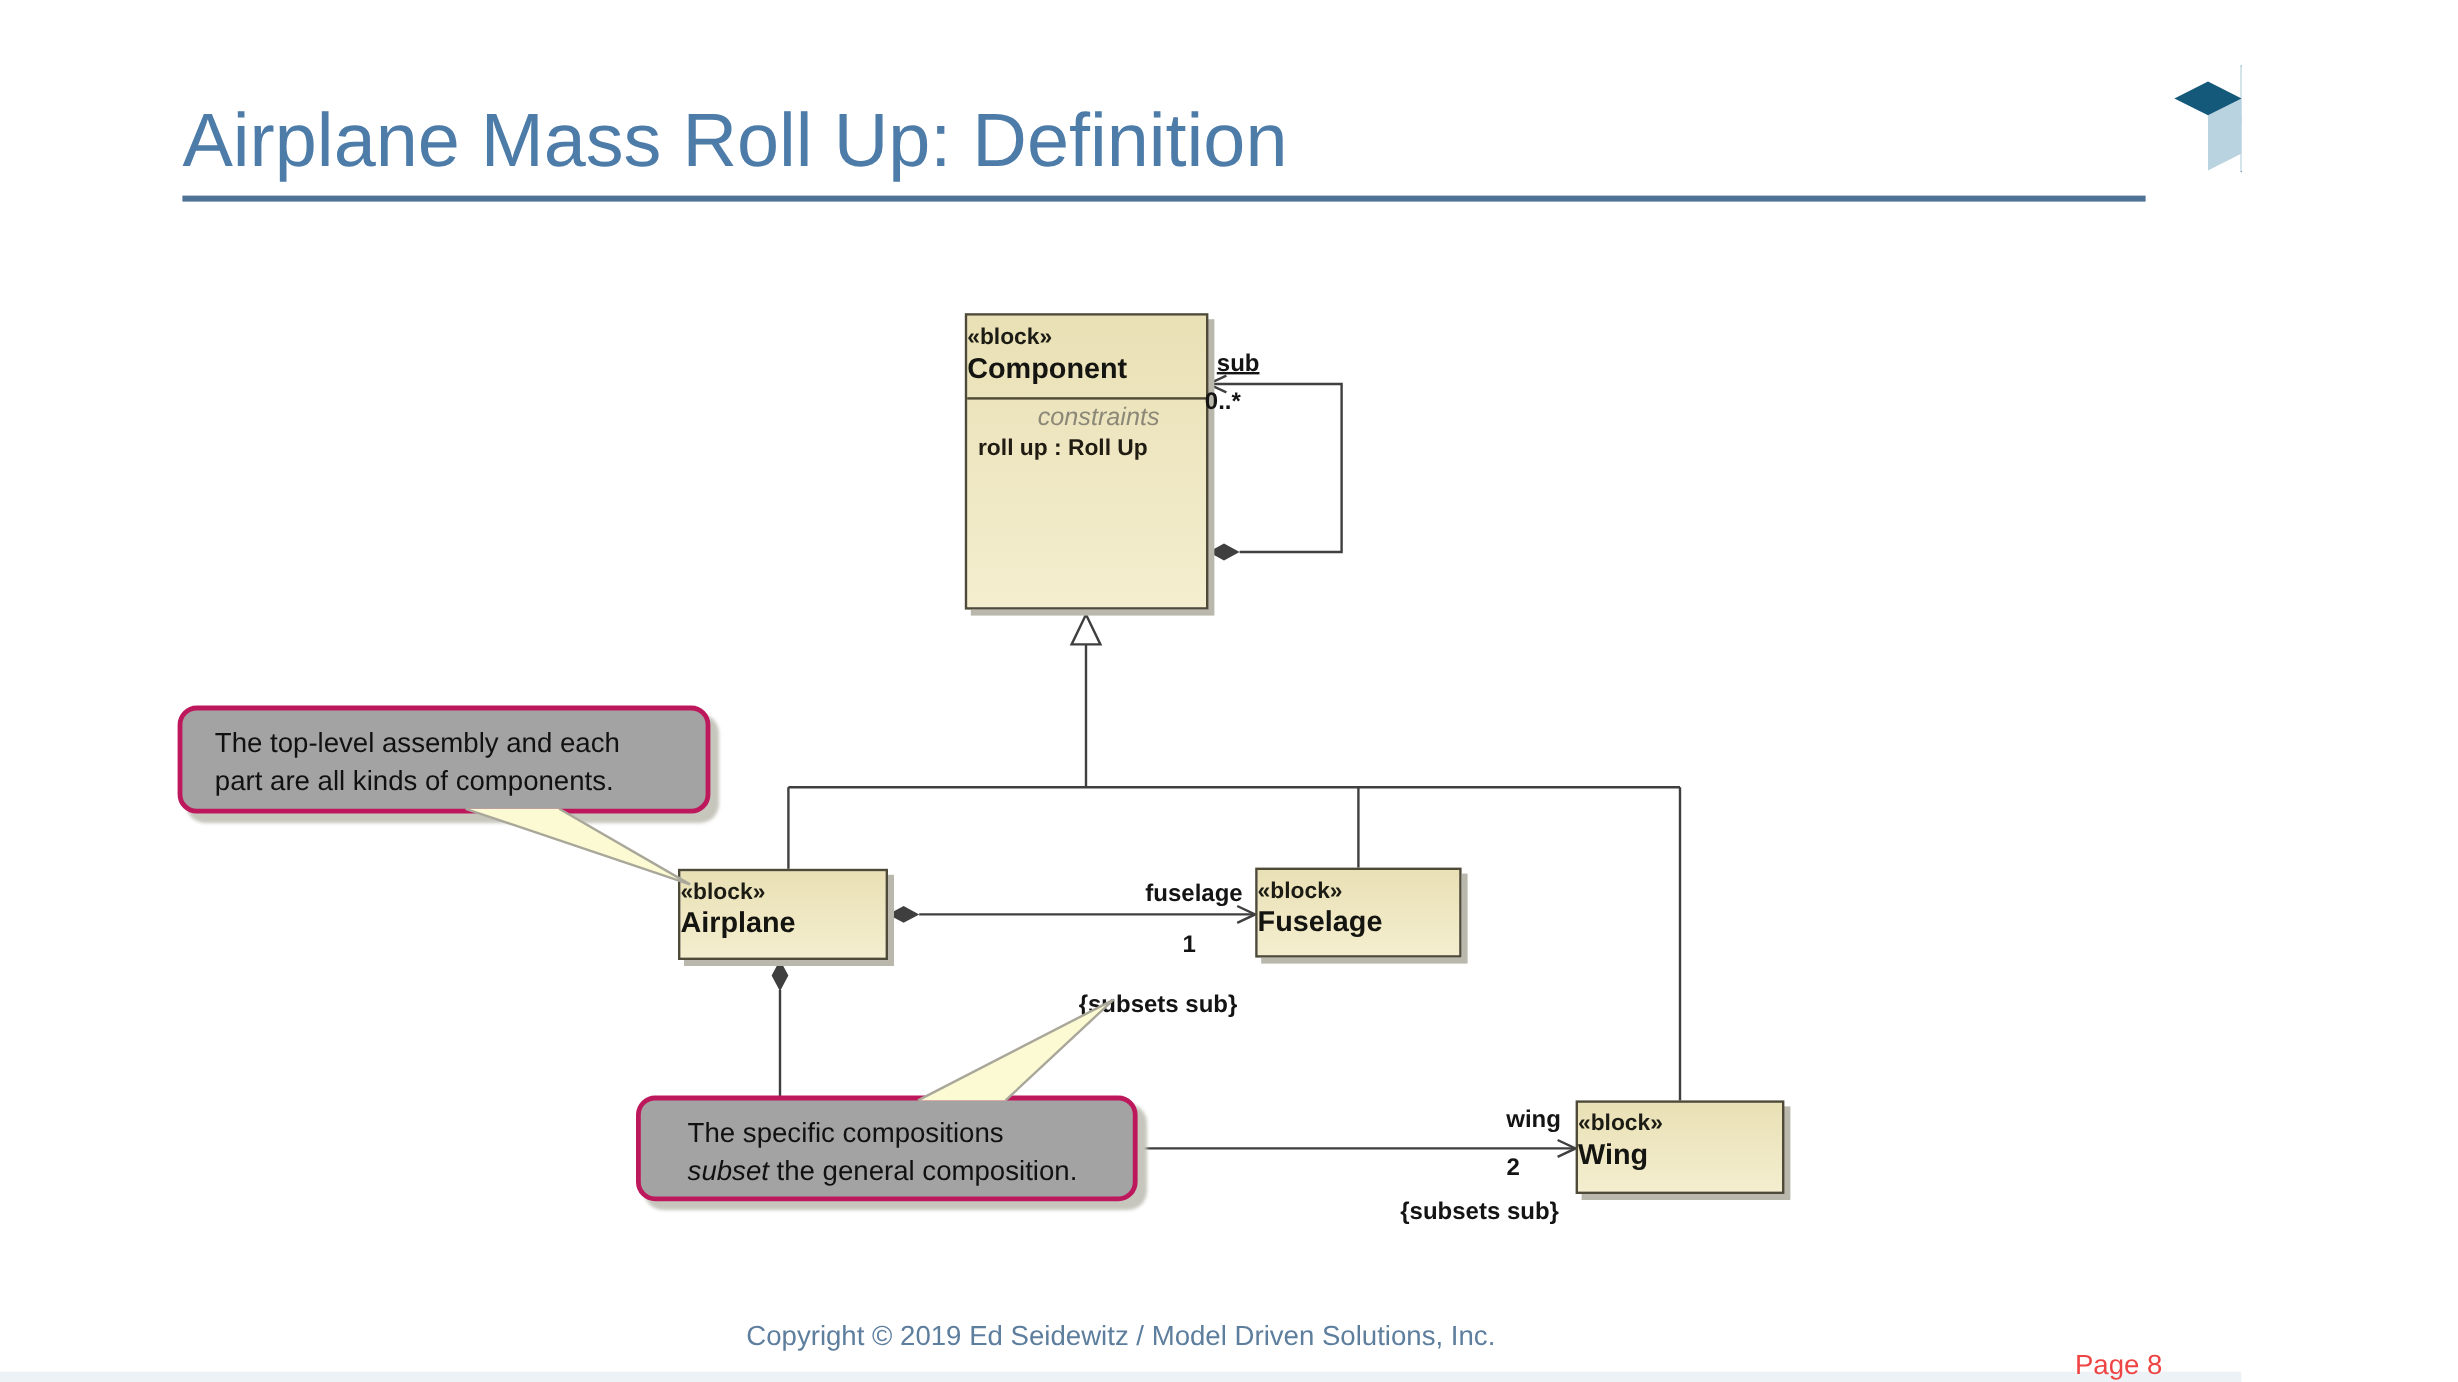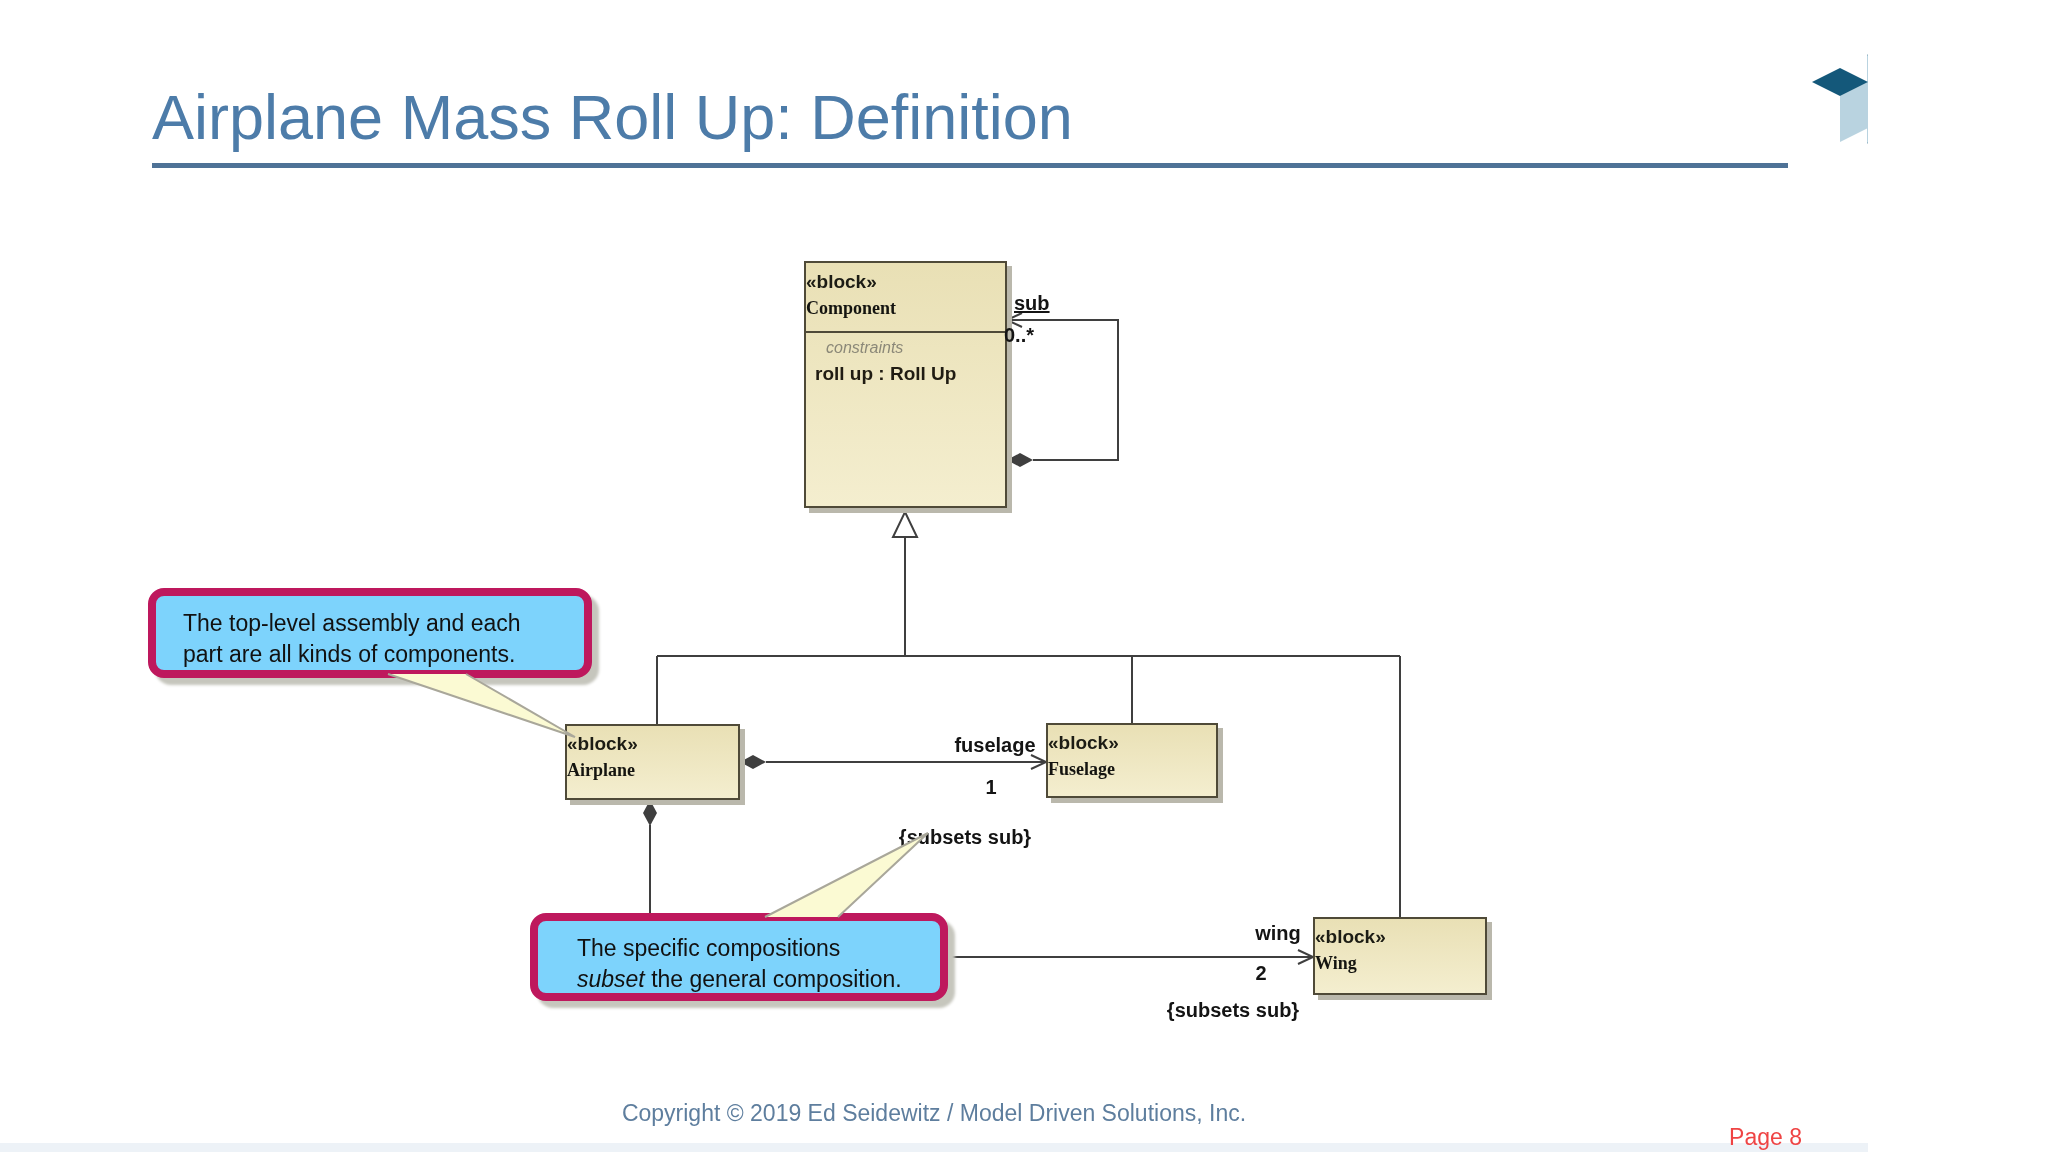--- a/index.html
+++ b/index.html
@@ -16,23 +16,23 @@
   .connectors{position:absolute;left:0;top:0;z-index:1;}
   .tails{position:absolute;left:0;top:0;z-index:4;pointer-events:none;}
 
   
   .uml-block{position:absolute;z-index:2;box-sizing:border-box;
     background:linear-gradient(180deg,#e9e0b5 0%,#f4eecf 100%);
     border:2px solid #4f4a38;box-shadow:5px 5px 0 #bab8ac;
     display:flex;flex-direction:column;align-items:stretch;}
   .blk-head{padding-top:7px;}
   .stereotype{font-size:19px;font-weight:700;color:#1c1c14;line-height:24px;}
-  .blk-name{font-size:18px;font-weight:700;color:#141410;line-height:28px;font-family:Liberation Serif, serif;}
+  .blk-name{font-size:24px;font-weight:700;color:#141410;line-height:28px;}
   .compartment{border-top:2px solid #4f4a38;}
-  .comp-label{text-align:left;font-size:16px;font-style:italic;color:#8b8878;
+  .comp-label{text-align:center;font-size:21px;font-style:italic;color:#8b8878;
               line-height:22px;padding-top:4px;margin-left:20px;}
   .feature{font-size:19px;font-weight:700;color:#201c12;line-height:29px;
            text-align:left;padding-left:9px;white-space:nowrap;}
 
   #block-component{left:804px;top:261px;width:203px;height:247px;}
   #block-component .compartment.constraints{height:69px;}
   #block-airplane{left:565px;top:724px;width:175px;height:76px;}
   #block-fuselage{left:1046px;top:723px;width:172px;height:75px;}
   #block-wing{left:1313px;top:917px;width:174px;height:78px;}
   .small-block .blk-head{padding-top:6px;}
@@ -44,22 +44,22 @@
   #lbl-sub{left:1014px;top:292px;text-decoration:underline;}
   #lbl-sub-mult{left:1004px;top:324px;}
   #lbl-fuselage{left:995px;top:734px;}
   #lbl-fuselage-mult{left:991px;top:776px;}
   #lbl-fuselage-constraint{left:965px;top:826px;}
   #lbl-wing{left:1278px;top:922px;}
   #lbl-wing-mult{left:1261px;top:962px;}
   #lbl-wing-constraint{left:1233px;top:999px;}
 
   
-  .callout{position:absolute;z-index:3;box-sizing:border-box;background:#7dd3fc;
-    border:8px solid #be185d;border-radius:16px;box-shadow:7px 7px 3px #c6c6bd;
+  .callout{position:absolute;z-index:3;box-sizing:border-box;background:#a3a3a3;
+    border:4px solid #be185d;border-radius:16px;box-shadow:7px 7px 3px #c6c6bd;
     color:#111;font-size:23px;line-height:31px;}
   #callout-1{left:148px;top:588px;width:444px;height:90px;padding:12px 0 0 27px;}
   #callout-2{left:530px;top:913px;width:418px;height:88px;padding:12px 0 0 39px;}
 
   
   .footer-copy{position:absolute;left:0;right:0;top:1100px;text-align:center;
                font-size:23px;color:#5e7e9e;z-index:2;}
   .footer-page{position:absolute;right:66px;top:1100px;font-size:23px;color:#ef4444;z-index:2;margin-top:24px;}
   .bottom-strip{position:absolute;left:0;bottom:0;width:100%;height:9px;background:#edf2f7;}
 </style>

